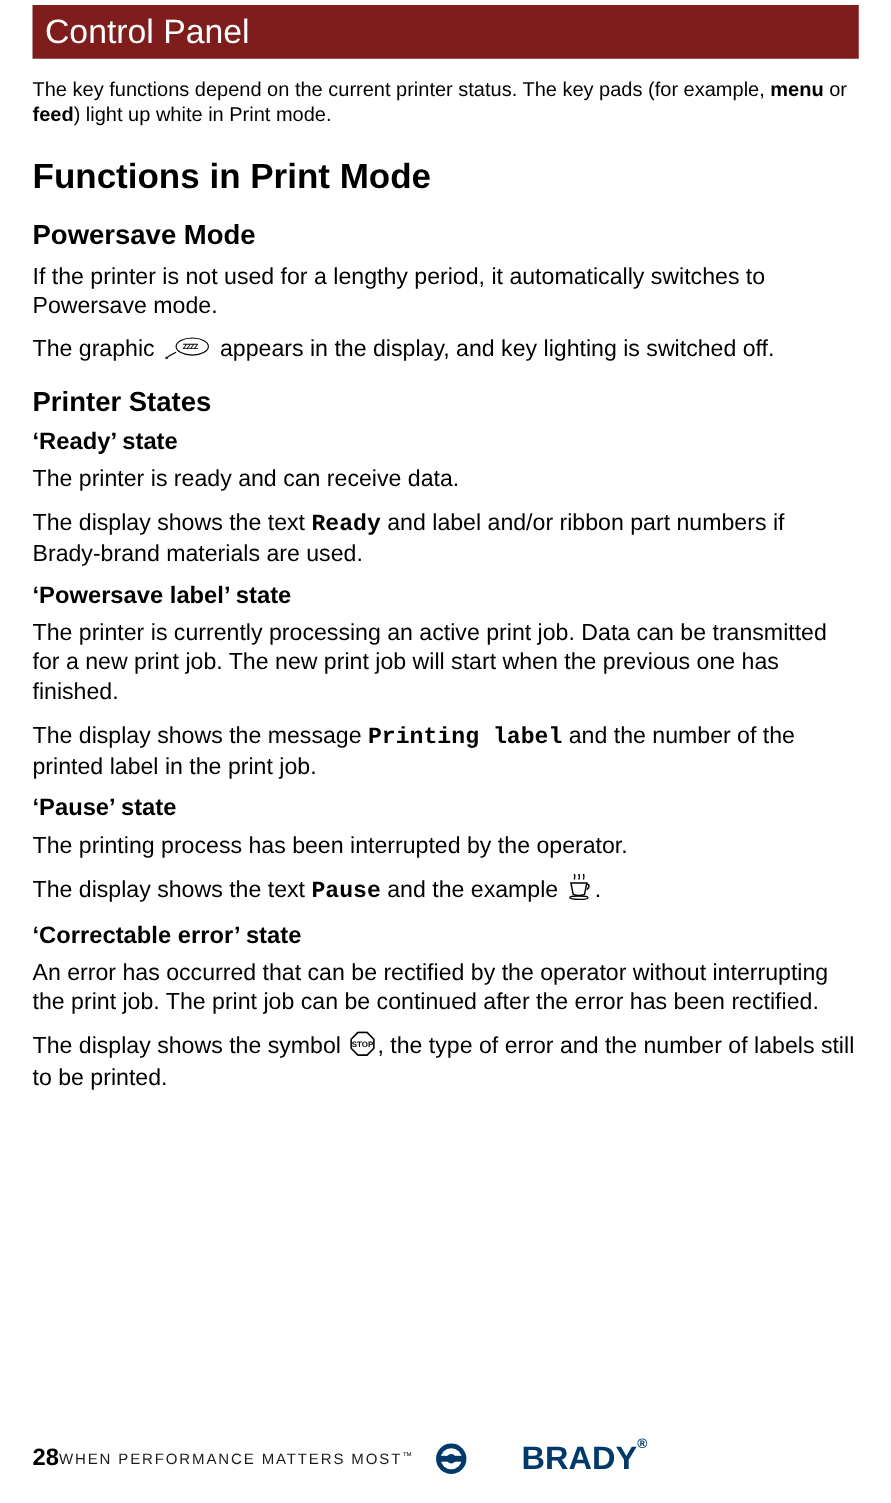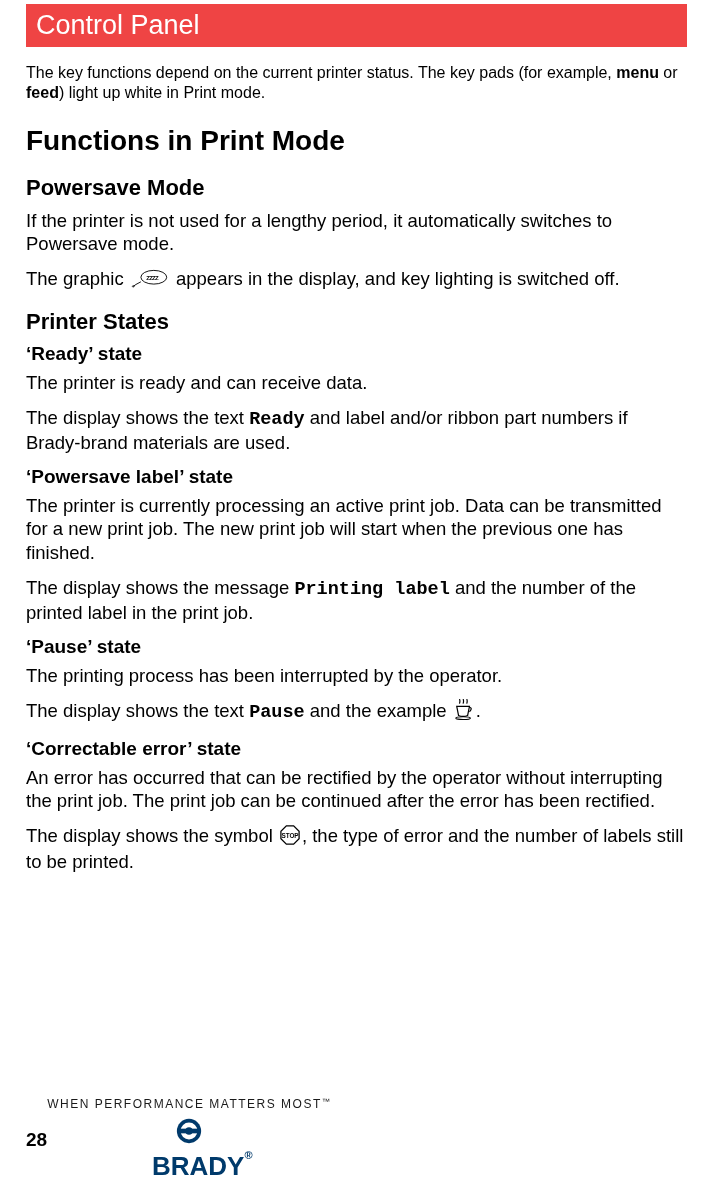--- a/index.html
+++ b/index.html
@@ -9,21 +9,21 @@
     height: 1202px;
     font-family: Arial, Helvetica, sans-serif;
     color: #000;
     position: relative;
     background: #fff;
   }
   .page {
     padding: 0 26px 0 26px;
   }
   .header-bar {
-    background: #ef4444;
+    background: #7f1d1d;
     color: #fff;
     font-size: 27px;
     padding: 6px 10px 6px 10px;
     margin-top: 4px;
     margin-bottom: 14px;
   }
   .intro {
     font-size: 16px;
     line-height: 1.25;
     margin-bottom: 22px;
@@ -67,22 +67,21 @@
     align-items: center;
     justify-content: flex-start;
   }
   .page-num {
     font-size: 19px;
     font-weight: bold;
   }
   .footer-right {
     display: flex;
     align-items: center;
-    gap: 6px;
-    flex-direction: column;
+    gap: 16px;
   }
   .tagline {
     font-size: 12px;
     letter-spacing: 1.5px;
     font-weight: 500;
     color: #1a1a1a;
   }
   .brady-icon svg { width: 28px; height: 28px; display:block; }
   .brady-word {
     font-size: 26px;

